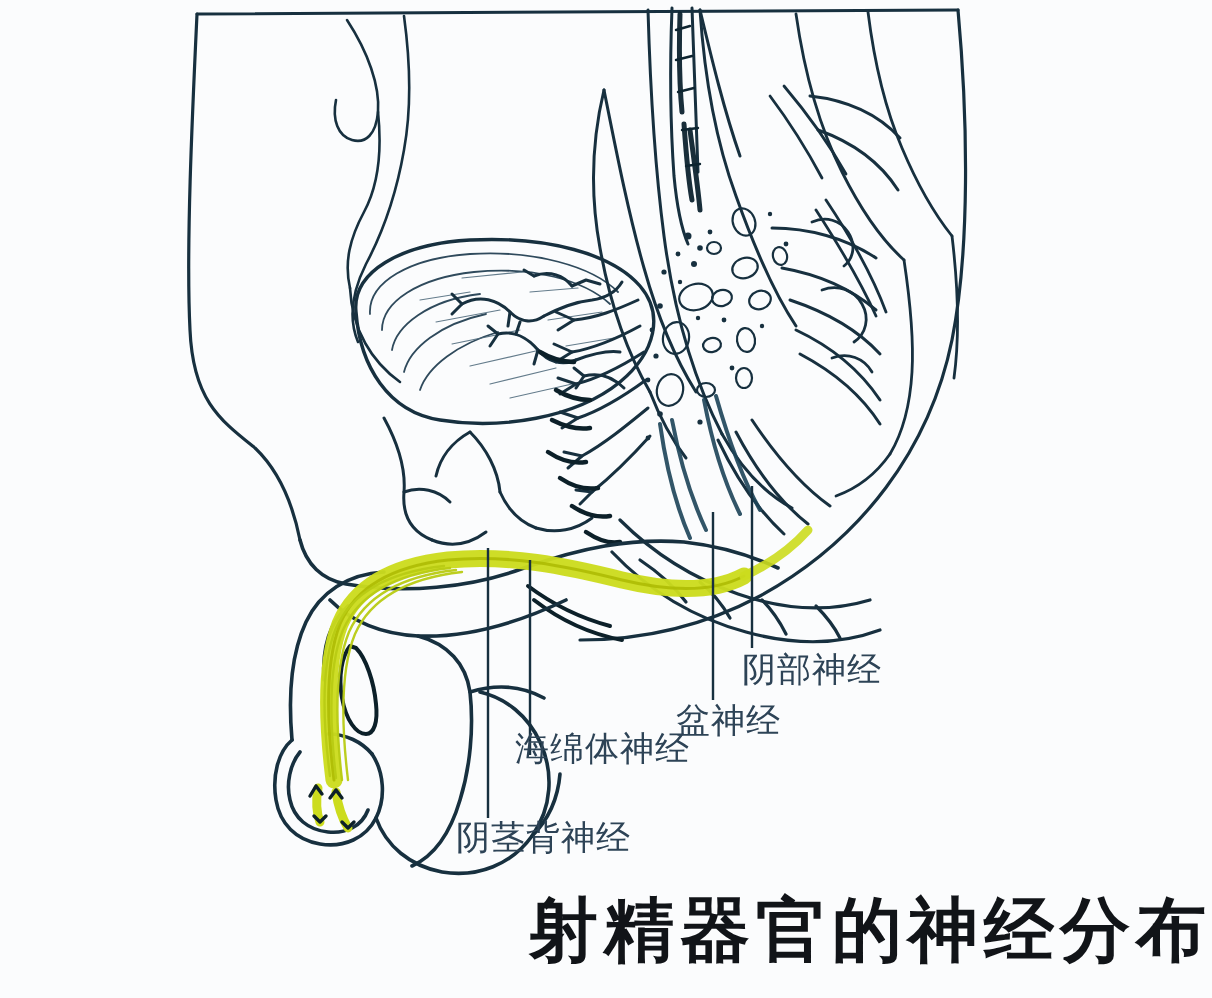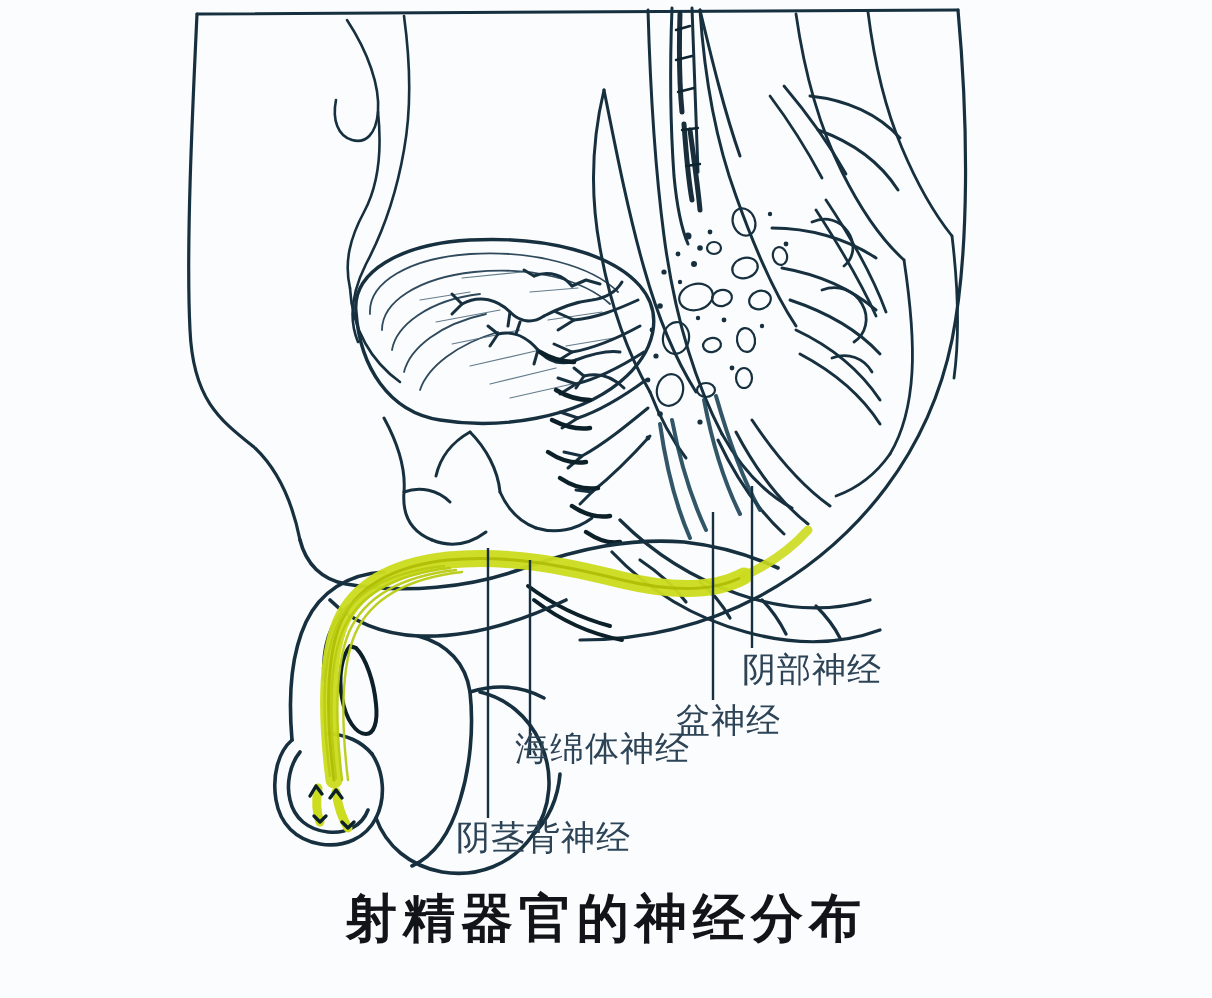--- a/index.html
+++ b/index.html
@@ -33,23 +33,23 @@
     letter-spacing: 1px;
     white-space: nowrap;
     font-family: "DejaVu Sans", "Liberation Sans", sans-serif;
     text-align: center;
   }
   #caption {
     position: absolute;
     left: 0;
     top: 884px;
     width: 1212px;
-    text-align: center;
+    text-align: right;
     color: #111418;
-    font-size: 52px;
+    font-size: 70px;
     font-weight: bold;
     letter-spacing: 6px;
     white-space: nowrap;
     font-family: "DejaVu Sans", "Liberation Sans", sans-serif;
   }
 </style>
 </head>
 <body>
 
 <div id="page">

